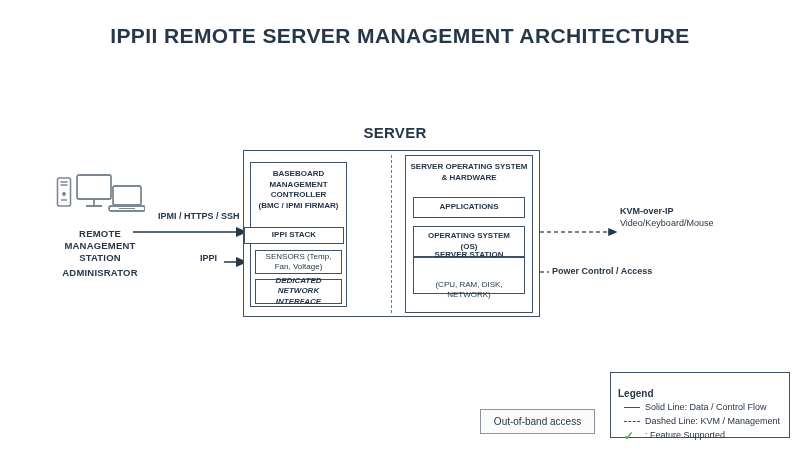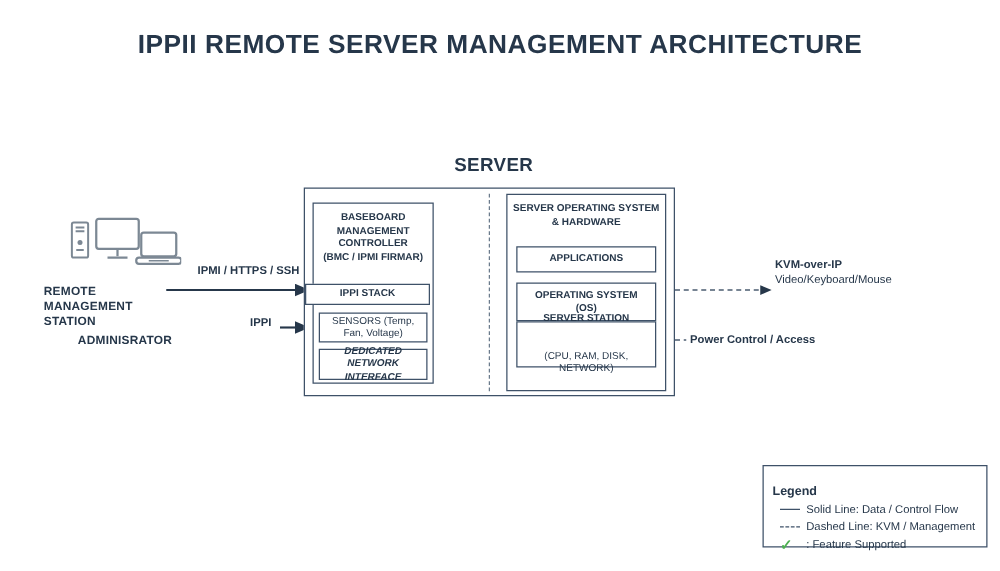--- a/index.html
+++ b/index.html
@@ -45,21 +45,21 @@
   }
 
   
   #station-icons {
     left: 55px; top: 172px;
     width: 90px; height: 48px;
   }
   #station-label {
     left: 35px; top: 228px;
     width: 130px;
-    text-align: left;
+    text-align: center;
     font-size: 9.5px;
     font-weight: bold;
     line-height: 12px;
     color: #26374a;
     letter-spacing: 0.2px;
   }
   #admin-label {
     left: 35px; top: 267px;
     width: 130px;
     text-align: center;
@@ -350,20 +350,21 @@
 
   <div class="abs subbox" id="operating-system">
     <span><span>OPERATING SYSTEM</span><br><span>(OS)</span></span>
   </div>
 
   <div class="abs subbox" id="server-hardware">
     <span class="hw-strong">SERVER STATION</span>
     <span class="hw-sub">(CPU, RAM, DISK, NETWORK)</span>
   </div>
 
+  <div class="abs" id="oob-box">Out-of-band access</div>
 
   <div class="abs" id="legend-box">
     <div id="legend-title">Legend</div>
 
     <div class="legend-row">
       <span class="legend-swatch">
           <span class="sw-solid"></span>
         </span>
       <span>Solid Line: Data / Control Flow</span>
     </div>

